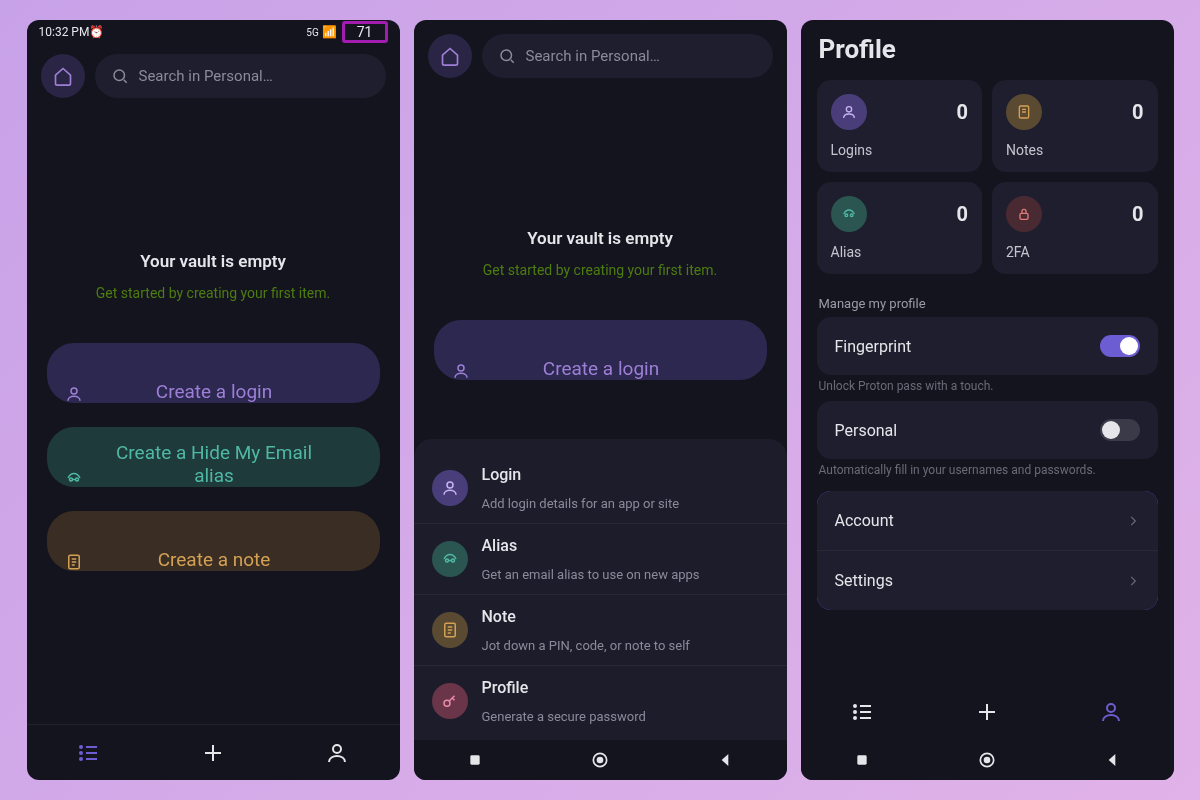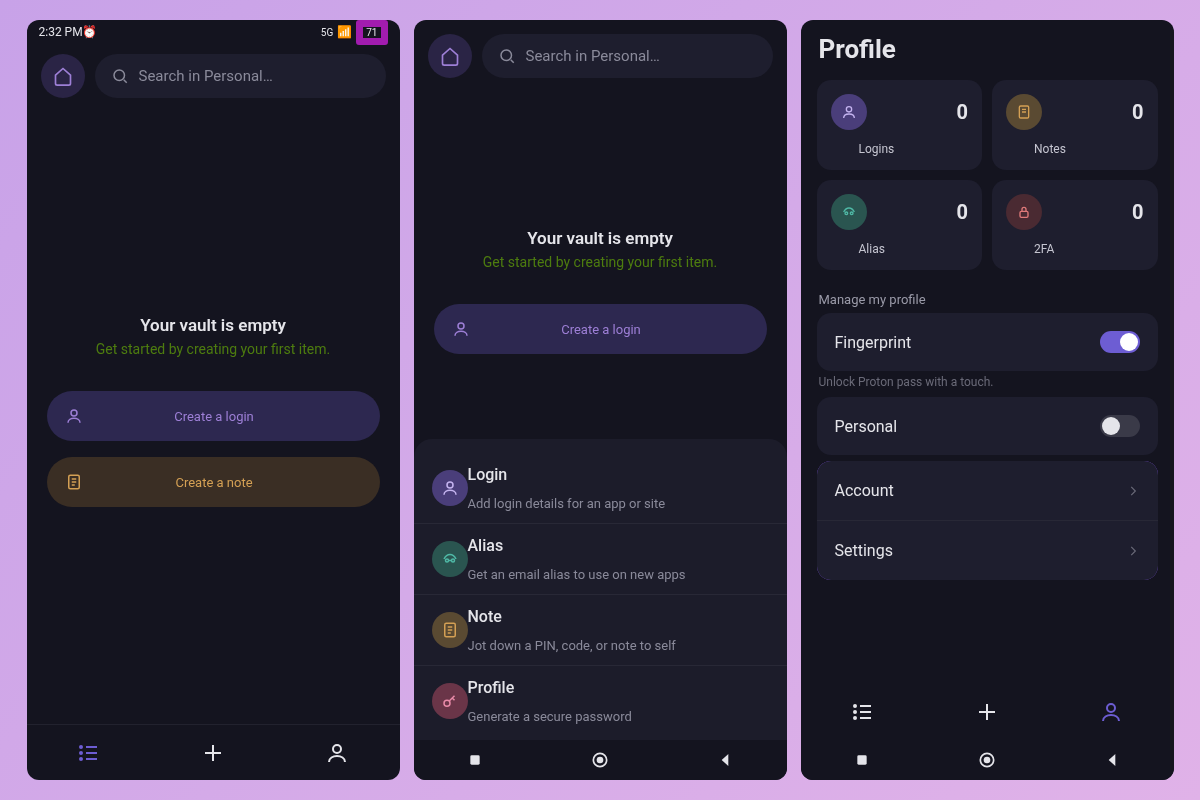--- a/index.html
+++ b/index.html
@@ -62,35 +62,35 @@
   color: #8a8a9a;
   font-size: 15px;
 }
 .empty-state {
   flex: 1;
   display: flex;
   flex-direction: column;
   align-items: center;
   justify-content: center;
   padding: 0 20px;
-  gap: 6px;
+  gap: 14px;
 }
 .empty-state.compact { padding-top: 140px; justify-content: flex-start; }
 .empty-title { font-size: 17px; font-weight: 600; color: #e5e5ea; }
 .empty-subtitle { font-size: 14px; color: #4d7c0f; margin-bottom: 28px; }
 .action-btn {
   width: 100%;
-  height: 50px;
+  height: 60px;
   border-radius: 27px;
   display: flex;
-  align-items: center;
+  align-items: flex-end;
   padding: 0 18px;
   gap: 14px;
   margin-bottom: 10px;
-  font-size: 13px;
+  font-size: 19px;
 }
 .action-btn .label { flex: 1; text-align: center; margin-right: 30px; }
 .btn-login { background: #2d2850; color: #9d7fd6; }
 .btn-alias { background: #1f3a3a; color: #4fb8a5; }
 .btn-note  { background: #3a2e24; color: #d4a054; }
 .icon-circle {
   width: 36px; height: 36px; border-radius: 50%;
   display: flex; align-items: center; justify-content: center;
   flex-shrink: 0;
 }
@@ -110,21 +110,21 @@
   position: absolute;
   bottom: 40px;
   left: 0; right: 0;
   background: #1c1c2a;
   border-radius: 18px 18px 0 0;
   padding: 14px 0 4px;
 }
 .sheet-item {
   display: flex;
   align-items: center;
-  gap: 0;
+  gap: 14px;
   padding: 12px 18px;
   border-bottom: 1px solid #282836;
 }
 .sheet-item:last-child { border-bottom: none; }
 .sheet-title { font-size: 16px; color: #e5e5ea; font-weight: 500; }
 .sheet-sub { font-size: 13px; color: #8a8a9a; margin-top: 12px; }
 .sys-nav {
   position: absolute; bottom: 0; left: 0; right: 0;
   height: 40px; display: flex; justify-content: space-around; align-items: center;
   background: #14141f;
@@ -144,21 +144,21 @@
 .stat-card {
   background: #1e1e2e;
   border-radius: 14px;
   padding: 14px;
   display: flex;
   flex-direction: column;
   gap: 12px;
 }
 .stat-top { display: flex; justify-content: space-between; align-items: center; }
 .stat-num { font-size: 20px; font-weight: 700; }
-.stat-label { font-size: 12px; color: #c5c5d0; margin-left: 28px; }
+.stat-label { font-size: 14px; color: #c5c5d0; }
 .section-label { padding: 14px 18px 6px; font-size: 13px; color: #9a9aa8; }
 .setting-card {
   background: #1e1e2e;
   border-radius: 14px;
   margin: 0 16px;
   padding: 18px;
   display: flex;
   justify-content: space-between;
   align-items: center;
   font-size: 16px;
@@ -176,26 +176,26 @@
 }
 .toggle.on .knob { left: 20px; background: #fff; }
 .ic-2fa-bg { background: #4a2a32; }
 svg { display: block; }
 </style>
 </head>
 <body>
 
 <div class="phone">
   <div class="status-bar">
-    <span>2:32 PM</span>
+    <span>10:32 PM</span>
     <span>⏰</span>
     <div class="status-right" style="margin-left:auto">
       <span style="font-size:10px">5G</span>
       <span>📶</span>
-      <span style="border:7px solid #a21caf;border-radius:3px;padding:0 3px;font-size:10px">71</span>
+      <span style="border:3px solid #a21caf;border-radius:3px;padding:0 12px;font-size:14px">71</span>
     </div>
   </div>
 
   <div class="header">
     <div class="home-btn">
       <svg width="20" height="20" viewBox="0 0 24 24" fill="none" stroke="#9d7fd6" stroke-width="2">
           <path d="M3 11l9-8 9 8v10a2 2 0 01-2 2H5a2 2 0 01-2-2z"></path>
         </svg>
     </div>
     <div class="search-bar">
@@ -210,20 +210,29 @@
   <div class="empty-state">
     <div class="empty-title">Your vault is empty</div>
     <div class="empty-subtitle">Get started by creating your first item.</div>
 
     <div class="action-btn btn-login">
       <svg width="18" height="18" viewBox="0 0 24 24" fill="none" stroke="#9d7fd6" stroke-width="2">
           <circle cx="12" cy="8" r="4"></circle>
           <path d="M4 21c0-4 4-6 8-6s8 2 8 6"></path>
         </svg>
       <span class="label">Create a login</span>
+    </div>
+    <div class="action-btn btn-alias">
+      <svg width="18" height="18" viewBox="0 0 24 24" fill="none" stroke="#4fb8a5" stroke-width="2">
+          <path d="M4 12c2-4 6-6 8-6s6 2 8 6"></path>
+          <circle cx="8" cy="14" r="2"></circle>
+          <circle cx="16" cy="14" r="2"></circle>
+          <path d="M10 14h4"></path>
+        </svg>
+      <span class="label">Create a Hide My Email alias</span>
     </div>
     <div class="action-btn btn-note">
       <svg width="18" height="18" viewBox="0 0 24 24" fill="none" stroke="#d4a054" stroke-width="2">
           <rect x="5" y="3" width="14" height="18" rx="2"></rect>
           <path d="M9 8h6M9 12h6M9 16h4"></path>
         </svg>
       <span class="label">Create a note</span>
     </div>
   </div>
 
@@ -409,20 +418,21 @@
       </div>
   </div>
   <div class="caption">Unlock Proton pass with a touch.</div>
 
   <div class="setting-card">
     <span>Personal</span>
     <div class="toggle">
         <div class="knob"></div>
       </div>
   </div>
+  <div class="caption">Automatically fill in your usernames and passwords.</div>
 
   <div style="background:#8b5cf6;border-radius:14px;margin:6px 16px">
     <div class="setting-card tall" style="margin:0;border-radius:14px 14px 0 0;border-bottom:1px solid #282836">
       <span>Account</span>
       <svg width="14" height="14" viewBox="0 0 24 24" fill="none" stroke="#6a6a78" stroke-width="2">
           <path d="M9 5l7 7-7 7"></path>
         </svg>
     </div>
     <div class="setting-card tall" style="margin:0;border-radius:0 0 14px 14px">
       <span>Settings</span>

